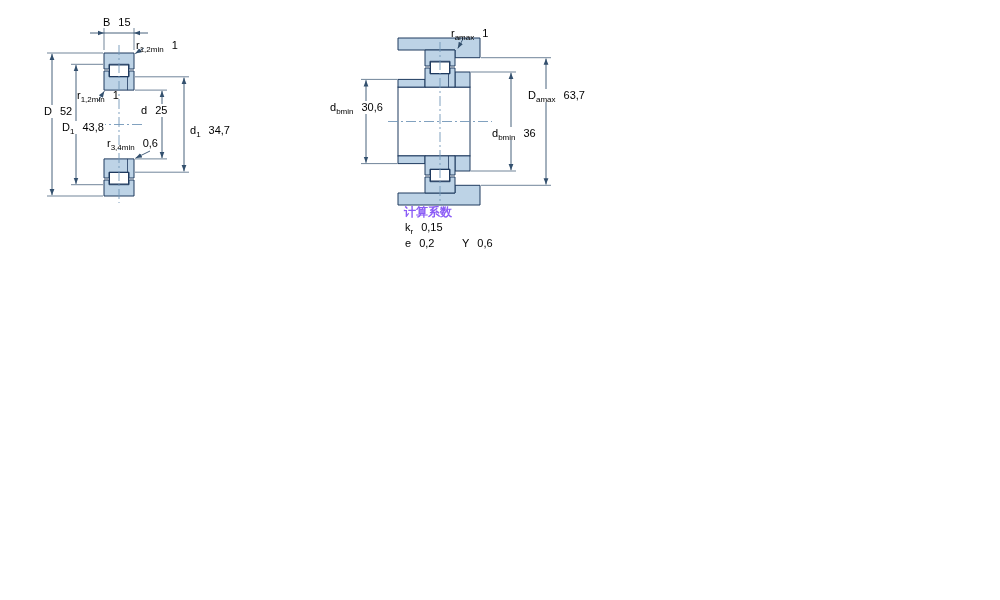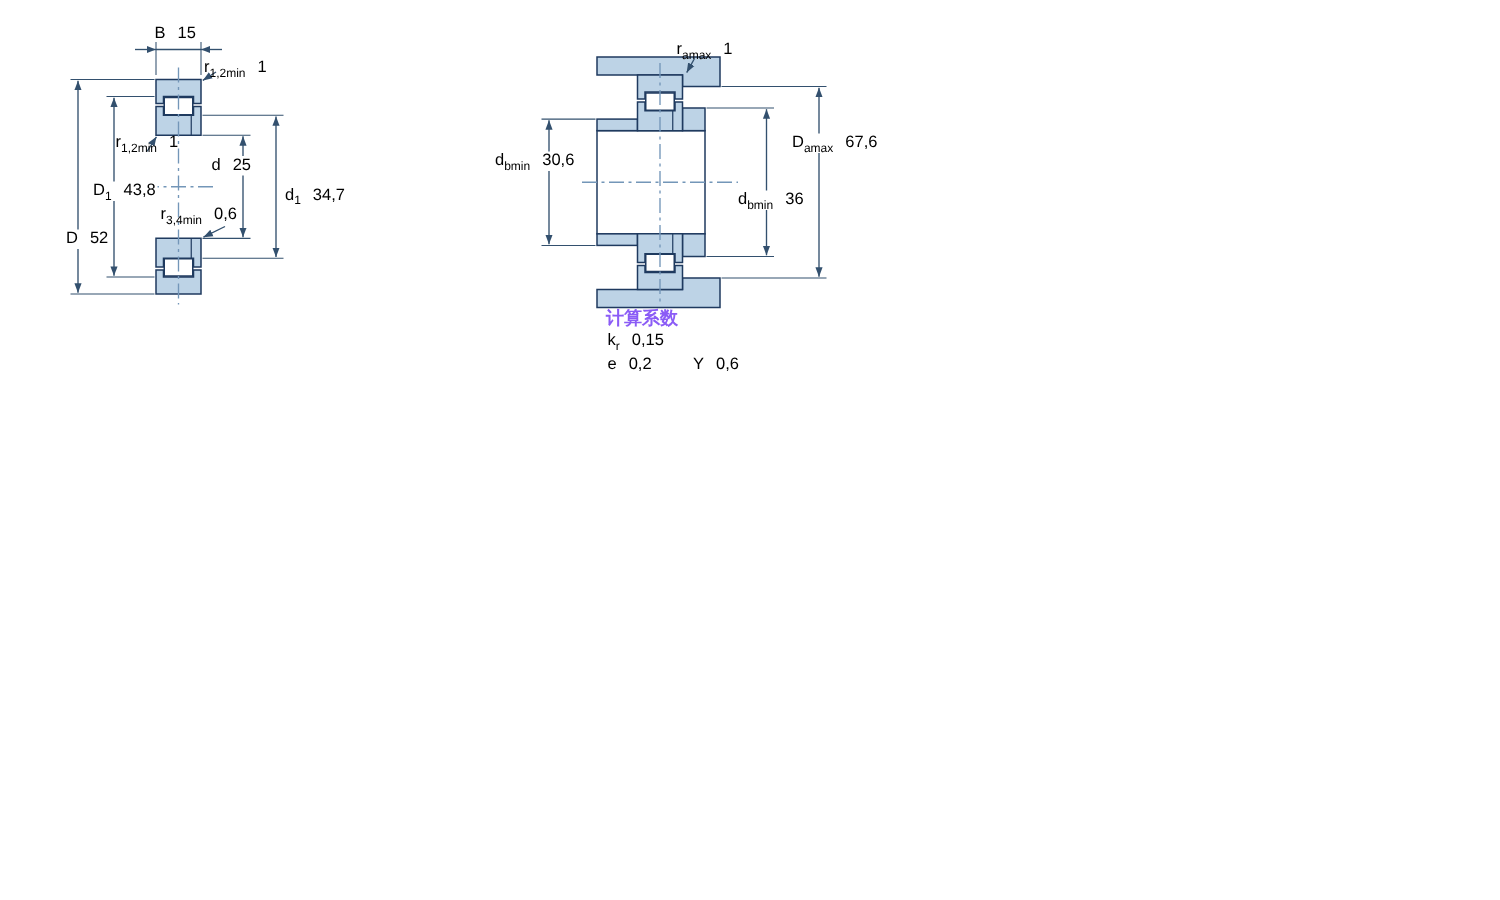--- a/index.html
+++ b/index.html
@@ -108,21 +108,21 @@
       </g>
     </g>
   </svg>
 
   <div class="dim-label" style="left:103px;top:16px;">
     <span>B</span><sub></sub><span class="val">15</span>
   </div>
   <div class="dim-label" style="left:136px;top:39px;">
     <span>r</span><sub>1,2min</sub><span class="val">1</span>
   </div>
-  <div class="dim-label bg" style="left:43px;top:105px;margin-top:48px;">
+  <div class="dim-label bg" style="left:43px;top:105px;">
     <span>D</span><sub></sub><span class="val">52</span>
   </div>
   <div class="dim-label" style="left:77px;top:89px;">
     <span>r</span><sub>1,2min</sub><span class="val">1</span>
   </div>
   <div class="dim-label bg" style="left:61px;top:121px;text-align:right;">
     <span>D</span><sub>1</sub><span class="val">43,8</span>
   </div>
   <div class="dim-label bg" style="left:140px;top:104px;">
     <span>d</span><sub></sub><span class="val">25</span>
@@ -134,21 +134,21 @@
     <span>d</span><sub>1</sub><span class="val">34,7</span>
   </div>
 
   <div class="dim-label" style="left:451px;top:27px;">
     <span>r</span><sub>amax</sub><span class="val">1</span>
   </div>
   <div class="dim-label bg" style="left:329px;top:101px;">
     <span>d</span><sub>bmin</sub><span class="val">30,6</span>
   </div>
   <div class="dim-label bg" style="left:527px;top:89px;">
-    <span>D</span><sub>amax</sub><span class="val">67,6</span>
+    <span>D</span><sub>amax</sub><span class="val">63,7</span>
   </div>
   <div class="dim-label bg" style="left:491px;top:127px;">
     <span>d</span><sub>bmin</sub><span class="val">36</span>
   </div>
 
   <div class="factors-title" style="left:404px;top:205px;">计算系数</div>
   <div class="dim-label" style="left:405px;top:221px;text-align:center;">
     <span>k</span><sub>r</sub><span class="val">0,15</span>
   </div>
   <div class="dim-label" style="left:405px;top:237px;">

